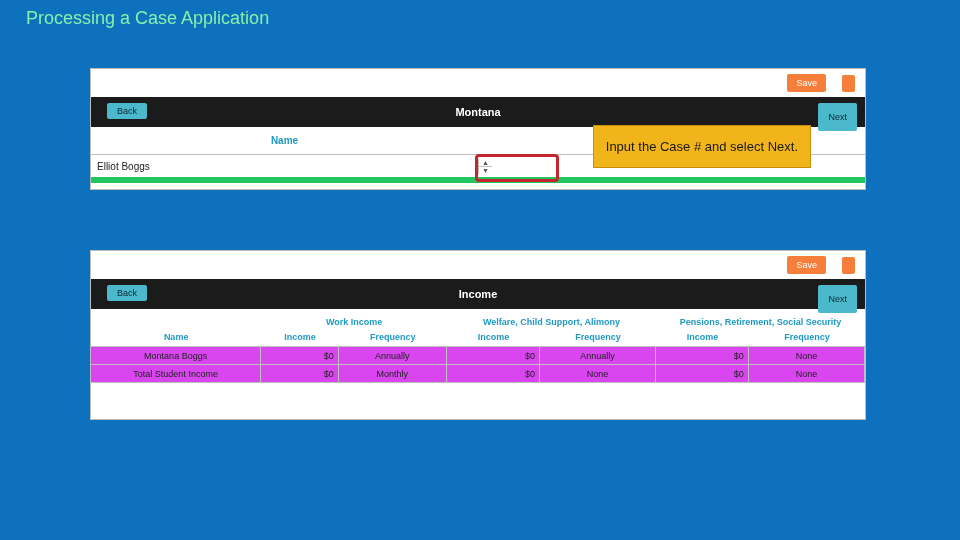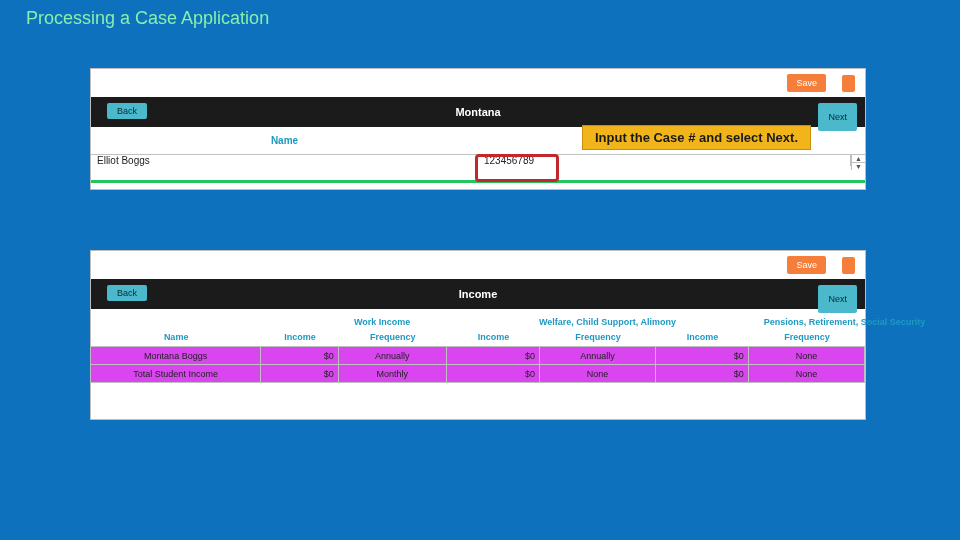--- a/index.html
+++ b/index.html
@@ -83,43 +83,42 @@
     font-size: 9px;
     padding: 9px 10px;
     border-radius: 2px;
   }
   .callout {
     position: absolute;
     background: #f2b41b;
     border: 1px solid #c98f0a;
     color: #1a1a1a;
     font-size: 13px;
-    padding: 4px 12px;
+    padding: 13px 12px;
     right: 54px;
     top: 28px;
     text-align: center;
     white-space: nowrap;
-    font-weight: bold;
   }
 
   
   .hdrrow {
     height: 28px;
     display: flex;
     align-items: center;
     background: #ffffff;
     border-bottom: 1px solid #c0c0c0;
   }
   .hdr-name { flex: 0 0 50%; text-align: center; color: #1f99c2; font-size: 10px; font-weight: 600; }
   .hdr-case { flex: 0 0 50%; text-align: center; color: #1f99c2; font-size: 10px; font-weight: 600; }
   .datarow {
     height: 28px;
     display: flex;
-    align-items: flex-start;
-    border-bottom: 3px solid #22c55e;
+    align-items: center;
+    border-bottom: 6px solid #22c55e;
     font-size: 10px;
     color: #222;
   }
   .cell {
     display: flex;
     align-items: center;
     padding: 0 6px;
     border-right: 1px solid #c0c0c0;
   }
   .name-cell { flex: 0 0 calc(50% - 0px); }
@@ -151,21 +150,20 @@
   
   .inc-hdr1 {
     height: 18px;
     display: flex;
     background: #fff;
     color: #1f99c2;
     font-size: 9px;
     font-weight: 600;
     align-items: flex-end;
     padding-top: 4px;
-    gap: 28px;
   }
   .inc-hdr1 .g0 { flex: 0 0 22%; }
   .inc-hdr1 .g1 { flex: 0 0 24%; text-align: center; }
   .inc-hdr1 .g2 { flex: 0 0 27%; text-align: center; }
   .inc-hdr1 .g3 { flex: 0 0 27%; text-align: center; }
 
   .inc-hdr2 {
     height: 20px;
     display: flex;
     background: #fff;
@@ -217,21 +215,20 @@
     <span class="nav-title">Montana</span>
     <span class="next-btn">Next</span>
     <span class="callout">Input the Case # and select Next.</span>
   </div>
   <div class="hdrrow">
     <div class="hdr-name">Name</div>
     <div class="hdr-case">Case Number</div>
   </div>
   <div class="datarow">
     <div class="cell name-cell">Elliot Boggs</div>
-    <div class="cell case-cell">123456789</div>
     <div class="spin">
       <div>▲</div>
       <div>▼</div>
     </div>
   </div>
   <div class="redbox" style="left:384px; top:85px; width:84px; height:28px;"></div>
 </div>
 
 <div class="panel bot">
   <div class="white-strip">

